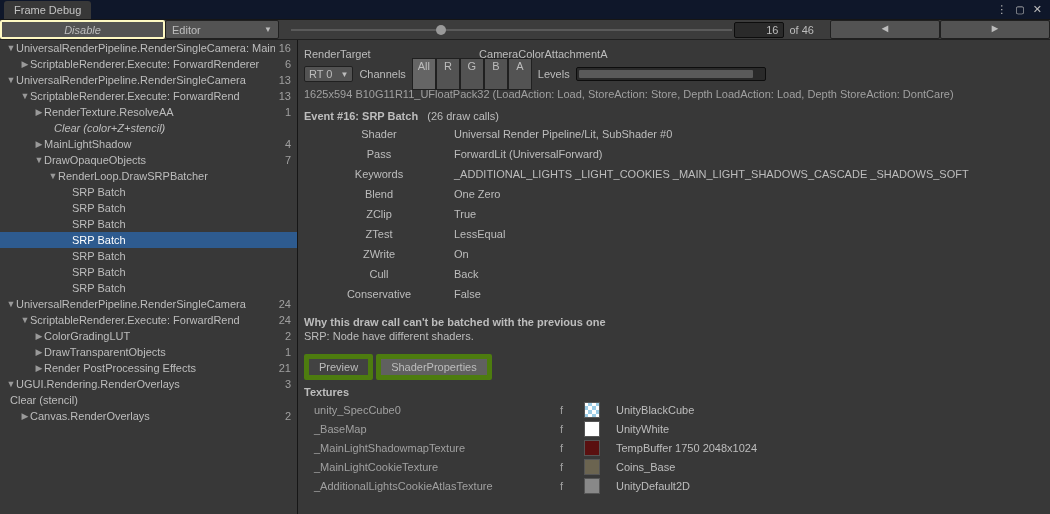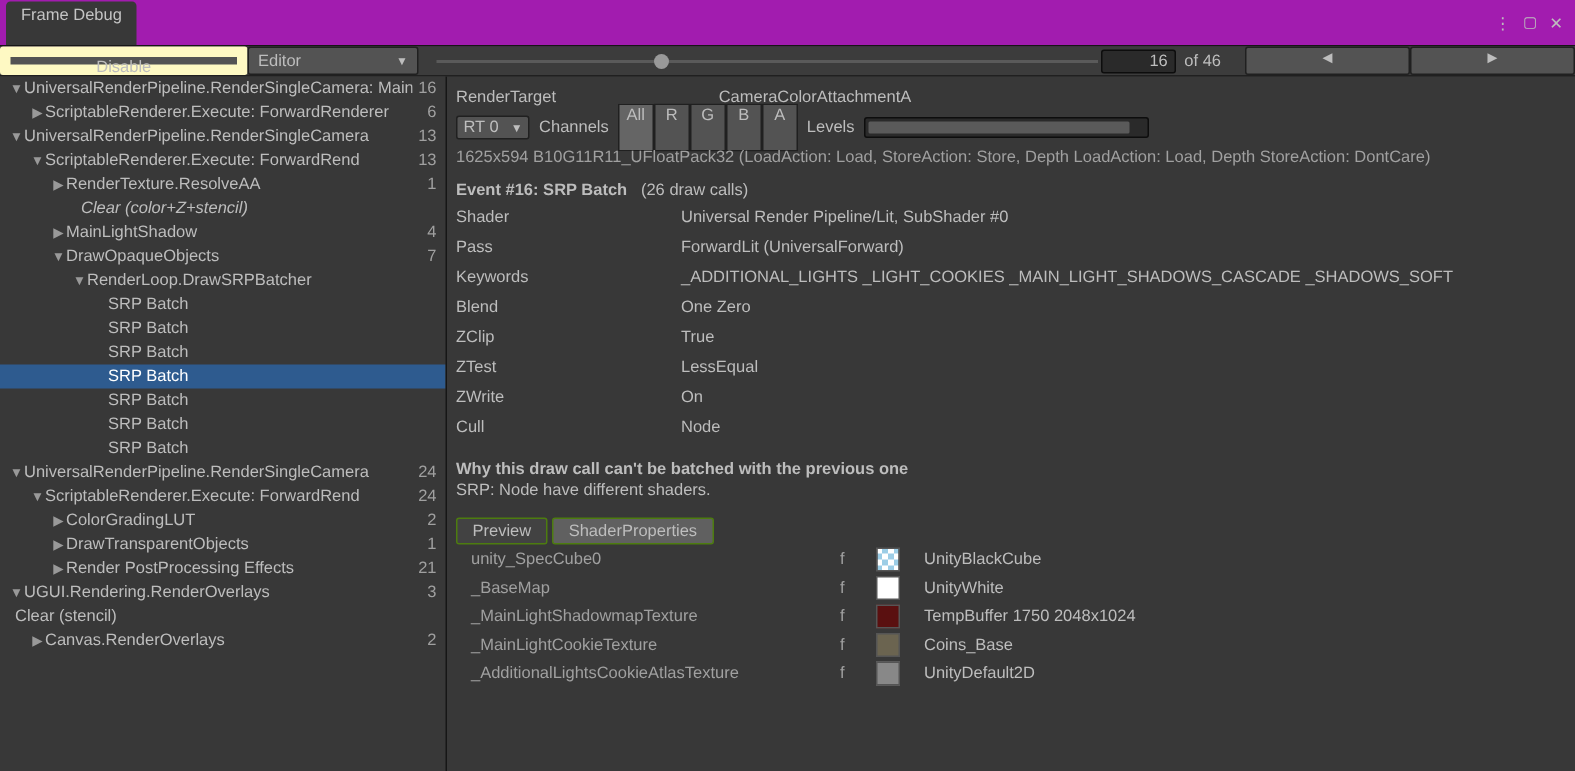--- a/index.html
+++ b/index.html
@@ -7,22 +7,22 @@
     background: #383838;
     color: #bdbdbd;
     font-family: Arial, sans-serif;
     font-size: 11px;
     width: 1050px;
     height: 514px;
     overflow: hidden;
     position: relative;
   }
   .tabbar {
-    background: #a21caf;
-    height: 31px;
+    background: #0f172a;
+    height: 20px;
     display: flex;
     border-bottom: 1px solid #161616;
   }
   .tab {
     background: #383838;
     padding: 3px 10px;
     color: #c4c4c4;
     border-top-left-radius: 3px;
     border-top-right-radius: 3px;
     margin-top: 1px;
@@ -37,26 +37,27 @@
     color: #bdbdbd;
   }
   .toolbar {
     height: 20px;
     background: #3c3c3c;
     display: flex;
     align-items: stretch;
     border-bottom: 1px solid #202020;
   }
   .toolbar-btn {
-    border: 7px solid #fef9c3;
+    border: 2px solid #fef9c3;
     background: #535353;
     color: #bdbdbd;
     font-size: 11px;
     padding: 1px 10px;
     text-align: center;
+    font-style: italic;
   }
   .toolbar-btn.disable { width: 165px; border-radius: 2px; }
   .toolbar-drop {
     border: 1px solid #202020;
     background: #535353;
     color: #bdbdbd;
     font-size: 11px;
     padding: 1px 6px;
     width: 114px;
     display: flex;
@@ -160,26 +161,26 @@
     position: relative;
     border-radius: 2px;
   }
   .levels-fill {
     position:absolute; left:2px; top:2px; bottom:2px; right:12px;
     background:#5a5a5a;
     border-radius: 1px;
   }
   .section-title { font-weight: bold; margin-top: 6px; margin-bottom: 2px; }
   .kv { display:flex; height:20px; align-items:center; }
-  .kv .k { width:150px; }
+  .kv .k { width:150px;text-align:center; }
   .kv .v { }
   .batch-msg { font-weight:bold; margin-top:12px; }
   .sub-tabs { margin-top:12px; display:flex; gap:3px; }
   .sub-tab {
-    background:#424242; border:1px solid #4d7c0f; padding:2px 10px;
+    background:#424242; border:5px solid #4d7c0f; padding:2px 10px;
     border-radius: 2px;
   }
   .sub-tab.active { background:#606060; }
   .tex-row {
     display:flex; align-items:center; height:19px;
   }
   .tex-name { width:256px; padding-left:10px; color:#a0a0a0; font-style:normal;}
   .tex-f { width:24px; color:#a0a0a0; }
   .tex-swatch {
     width:16px; height:16px; border:1px solid #555; margin-right:16px;
@@ -390,32 +391,37 @@
         <div class="kv">
           <span class="k">ZTest</span>
           <span class="v">LessEqual</span>
         </div>
         <div class="kv">
           <span class="k">ZWrite</span>
           <span class="v">On</span>
         </div>
         <div class="kv">
           <span class="k">Cull</span>
-          <span class="v">Node</span>
+          <span class="v">Back</span>
+        </div>
+        <div class="kv">
+          <span class="k">Conservative</span>
+          <span class="v">False</span>
         </div>
       </div>
 
     <div class="batch-msg">Why this draw call can't be batched with the previous one</div>
     <div style="margin-top:2px;">SRP: Node have different shaders.</div>
 
     <div class="sub-tabs">
       <div class="sub-tab">Preview</div>
       <div class="sub-tab active">ShaderProperties</div>
     </div>
 
+    <div class="section-title" style="margin-top:6px;">Textures</div>
     <div id="texlist">
         <div class="tex-row">
           <span class="tex-name">unity_SpecCube0</span>
           <span class="tex-f">f</span>
           <span class="tex-swatch" style="background: repeating-conic-gradient(rgb(156, 205, 230) 0%, rgb(156, 205, 230) 25%, rgb(255, 255, 255) 0%, rgb(255, 255, 255) 50%) 50% center / 8px 8px;"></span>
           <span class="tex-val">UnityBlackCube</span>
         </div>
         <div class="tex-row">
           <span class="tex-name">_BaseMap</span>
           <span class="tex-f">f</span>

